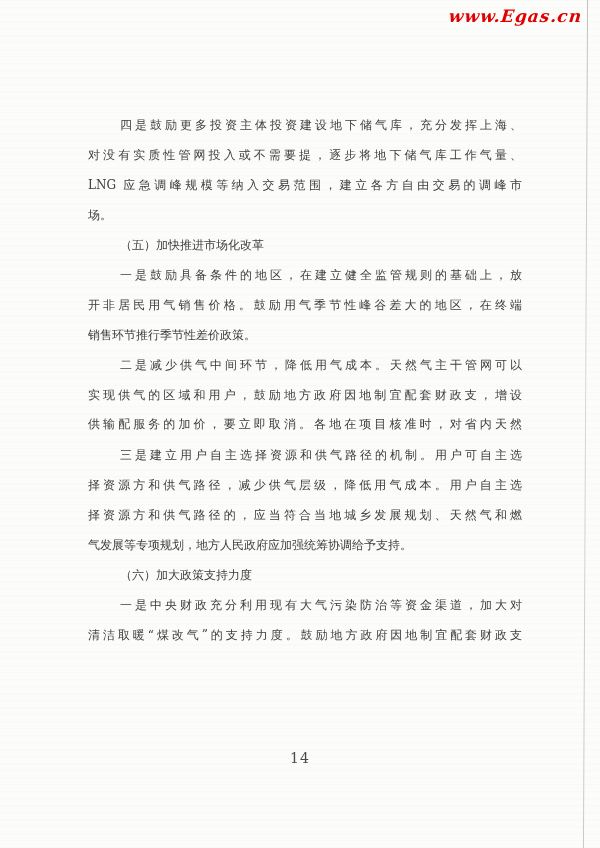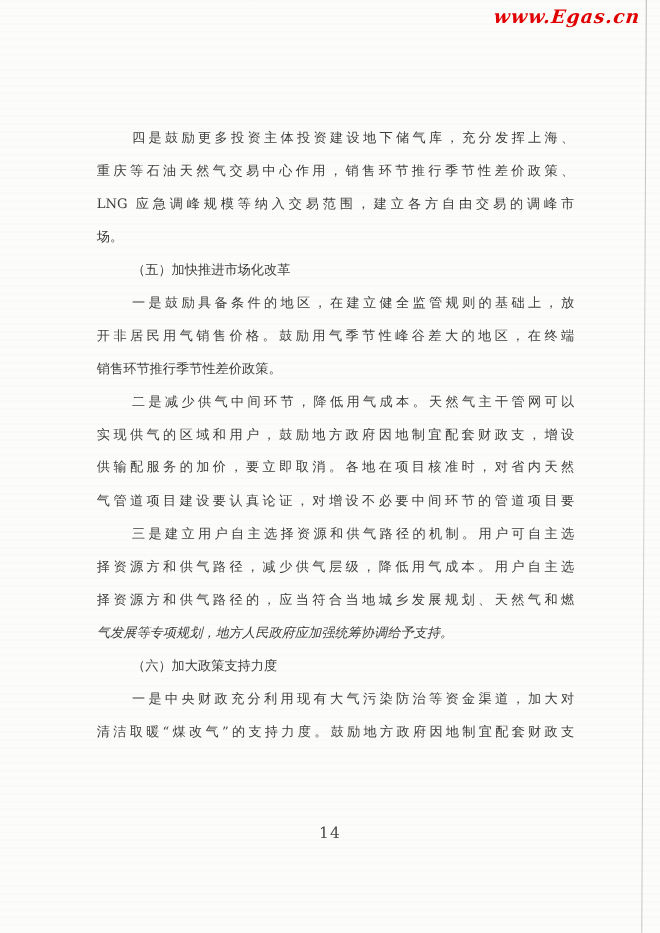--- a/index.html
+++ b/index.html
@@ -89,35 +89,34 @@
 <body>
 
 <div class="page">
 
   <div class="watermark" style="color: rgb(225, 0, 0);">www.Egas.cn</div>
 
   <div class="scan-line"></div>
 
   <div class="text-block" id="text-block">
       <div class="line justify indent" style="color: rgb(61, 61, 61);">四是鼓励更多投资主体投资建设地下储气库，充分发挥上海、</div>
-      <div class="line justify" style="color: rgb(61, 61, 61);">重庆等石油天然气交易中心作用，销售环节推行季节性差价政策、</div>
+      <div class="line justify" style="color: rgb(61, 61, 61);">对没有实质性管网投入或不需要提，逐步将地下储气库工作气量、</div>
       <div class="line justify" style="color: rgb(61, 61, 61);">LNG 应急调峰规模等纳入交易范围，建立各方自由交易的调峰市</div>
       <div class="line" style="color: rgb(61, 61, 61);">场。</div>
       <div class="line indent" style="color: rgb(61, 61, 61);">（五）加快推进市场化改革</div>
       <div class="line justify indent" style="color: rgb(61, 61, 61);">一是鼓励具备条件的地区，在建立健全监管规则的基础上，放</div>
       <div class="line justify" style="color: rgb(61, 61, 61);">开非居民用气销售价格。鼓励用气季节性峰谷差大的地区，在终端</div>
       <div class="line" style="color: rgb(61, 61, 61);">销售环节推行季节性差价政策。</div>
       <div class="line justify indent" style="color: rgb(61, 61, 61);">二是减少供气中间环节，降低用气成本。天然气主干管网可以</div>
       <div class="line justify" style="color: rgb(61, 61, 61);">实现供气的区域和用户，鼓励地方政府因地制宜配套财政支，增设</div>
       <div class="line justify" style="color: rgb(61, 61, 61); font-family: Liberation Mono, monospace;">供输配服务的加价，要立即取消。各地在项目核准时，对省内天然</div>
-      <div class="line justify" style="color: rgb(61, 61, 61);">气管道项目建设要认真论证，对增设不必要中间环节的管道项目要</div>
       <div class="line justify indent" style="color: rgb(61, 61, 61);">三是建立用户自主选择资源和供气路径的机制。用户可自主选</div>
       <div class="line justify" style="color: rgb(61, 61, 61);">择资源方和供气路径，减少供气层级，降低用气成本。用户自主选</div>
       <div class="line justify" style="color: rgb(61, 61, 61);">择资源方和供气路径的，应当符合当地城乡发展规划、天然气和燃</div>
-      <div class="line" style="color: rgb(61, 61, 61); font-style: italic;">气发展等专项规划，地方人民政府应加强统筹协调给予支持。</div>
+      <div class="line" style="color: rgb(61, 61, 61);">气发展等专项规划，地方人民政府应加强统筹协调给予支持。</div>
       <div class="line indent" style="color: rgb(61, 61, 61);">（六）加大政策支持力度</div>
       <div class="line justify indent" style="color: rgb(61, 61, 61);">一是中央财政充分利用现有大气污染防治等资金渠道，加大对</div>
       <div class="line justify" style="color: rgb(61, 61, 61);">清洁取暖“煤改气”的支持力度。鼓励地方政府因地制宜配套财政支</div>
     </div>
 
   <div class="page-number">14</div>
 
 </div>
 
 </body></html>

